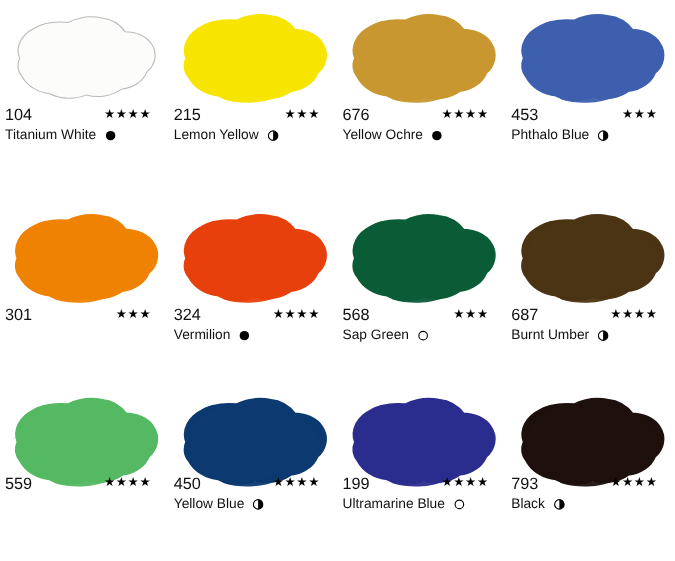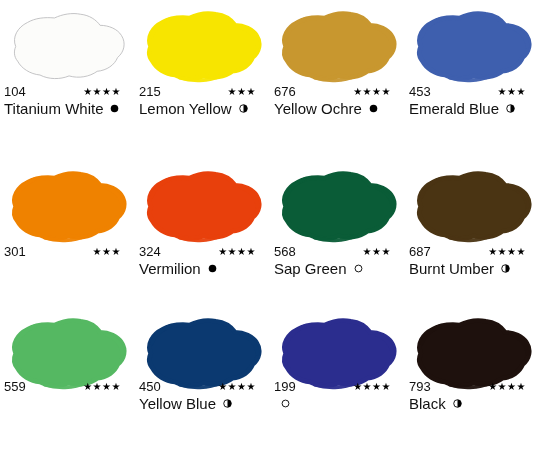--- a/index.html
+++ b/index.html
@@ -61,21 +61,21 @@
     padding-right: 10px;
   }
   .line2 {
     display: flex;
     align-items: center;
     justify-content: flex-start;
     height: 17px;
     margin-top: 1px;
   }
   .name {
-    font-size: 15px;
+    font-size: 11px;
     line-height: 17px;
     white-space: nowrap;
   }
   .opacity-mark {
     margin-left: 7px;
     flex: 0 0 auto;
     display: inline-block;
     width: 9px; height: 9px;
     position: relative;
     top: 0px;
@@ -193,21 +193,21 @@
     </g>
   </svg>
         </div>
     </div>
     <div class="meta">
       <div class="line1">
         <span class="code">453</span>
         <span class="stars">★★★</span>
       </div>
       <div class="line2">
-        <span class="name">Emerald Blue</span>
+        <span class="name">Phthalo Blue</span>
         <span class="opacity-mark">
             <svg width="9" height="9" viewBox="0 0 10 10">
     <circle cx="5" cy="5" r="4.2" fill="#fff" stroke="#000" stroke-width="1"></circle>
     <path d="M 5 0.8 A 4.2 4.2 0 0 1 5 9.2 Z" fill="#000"></path>
   </svg>
           </span>
       </div>
     </div>
     </div>
     <div class="cell r2">
@@ -383,20 +383,21 @@
     </g>
   </svg>
         </div>
     </div>
     <div class="meta">
       <div class="line1">
         <span class="code">199</span>
         <span class="stars">★★★★</span>
       </div>
       <div class="line2">
+        <span class="name">Ultramarine Blue</span>
         <span class="opacity-mark">
             <svg width="9" height="9" viewBox="0 0 10 10">
               <circle cx="5" cy="5" r="3.8" fill="#fff" stroke="#000" stroke-width="1"></circle>
             </svg>
           </span>
       </div>
     </div>
     </div>
     <div class="cell r3">
     <div class="swatch-wrap">

